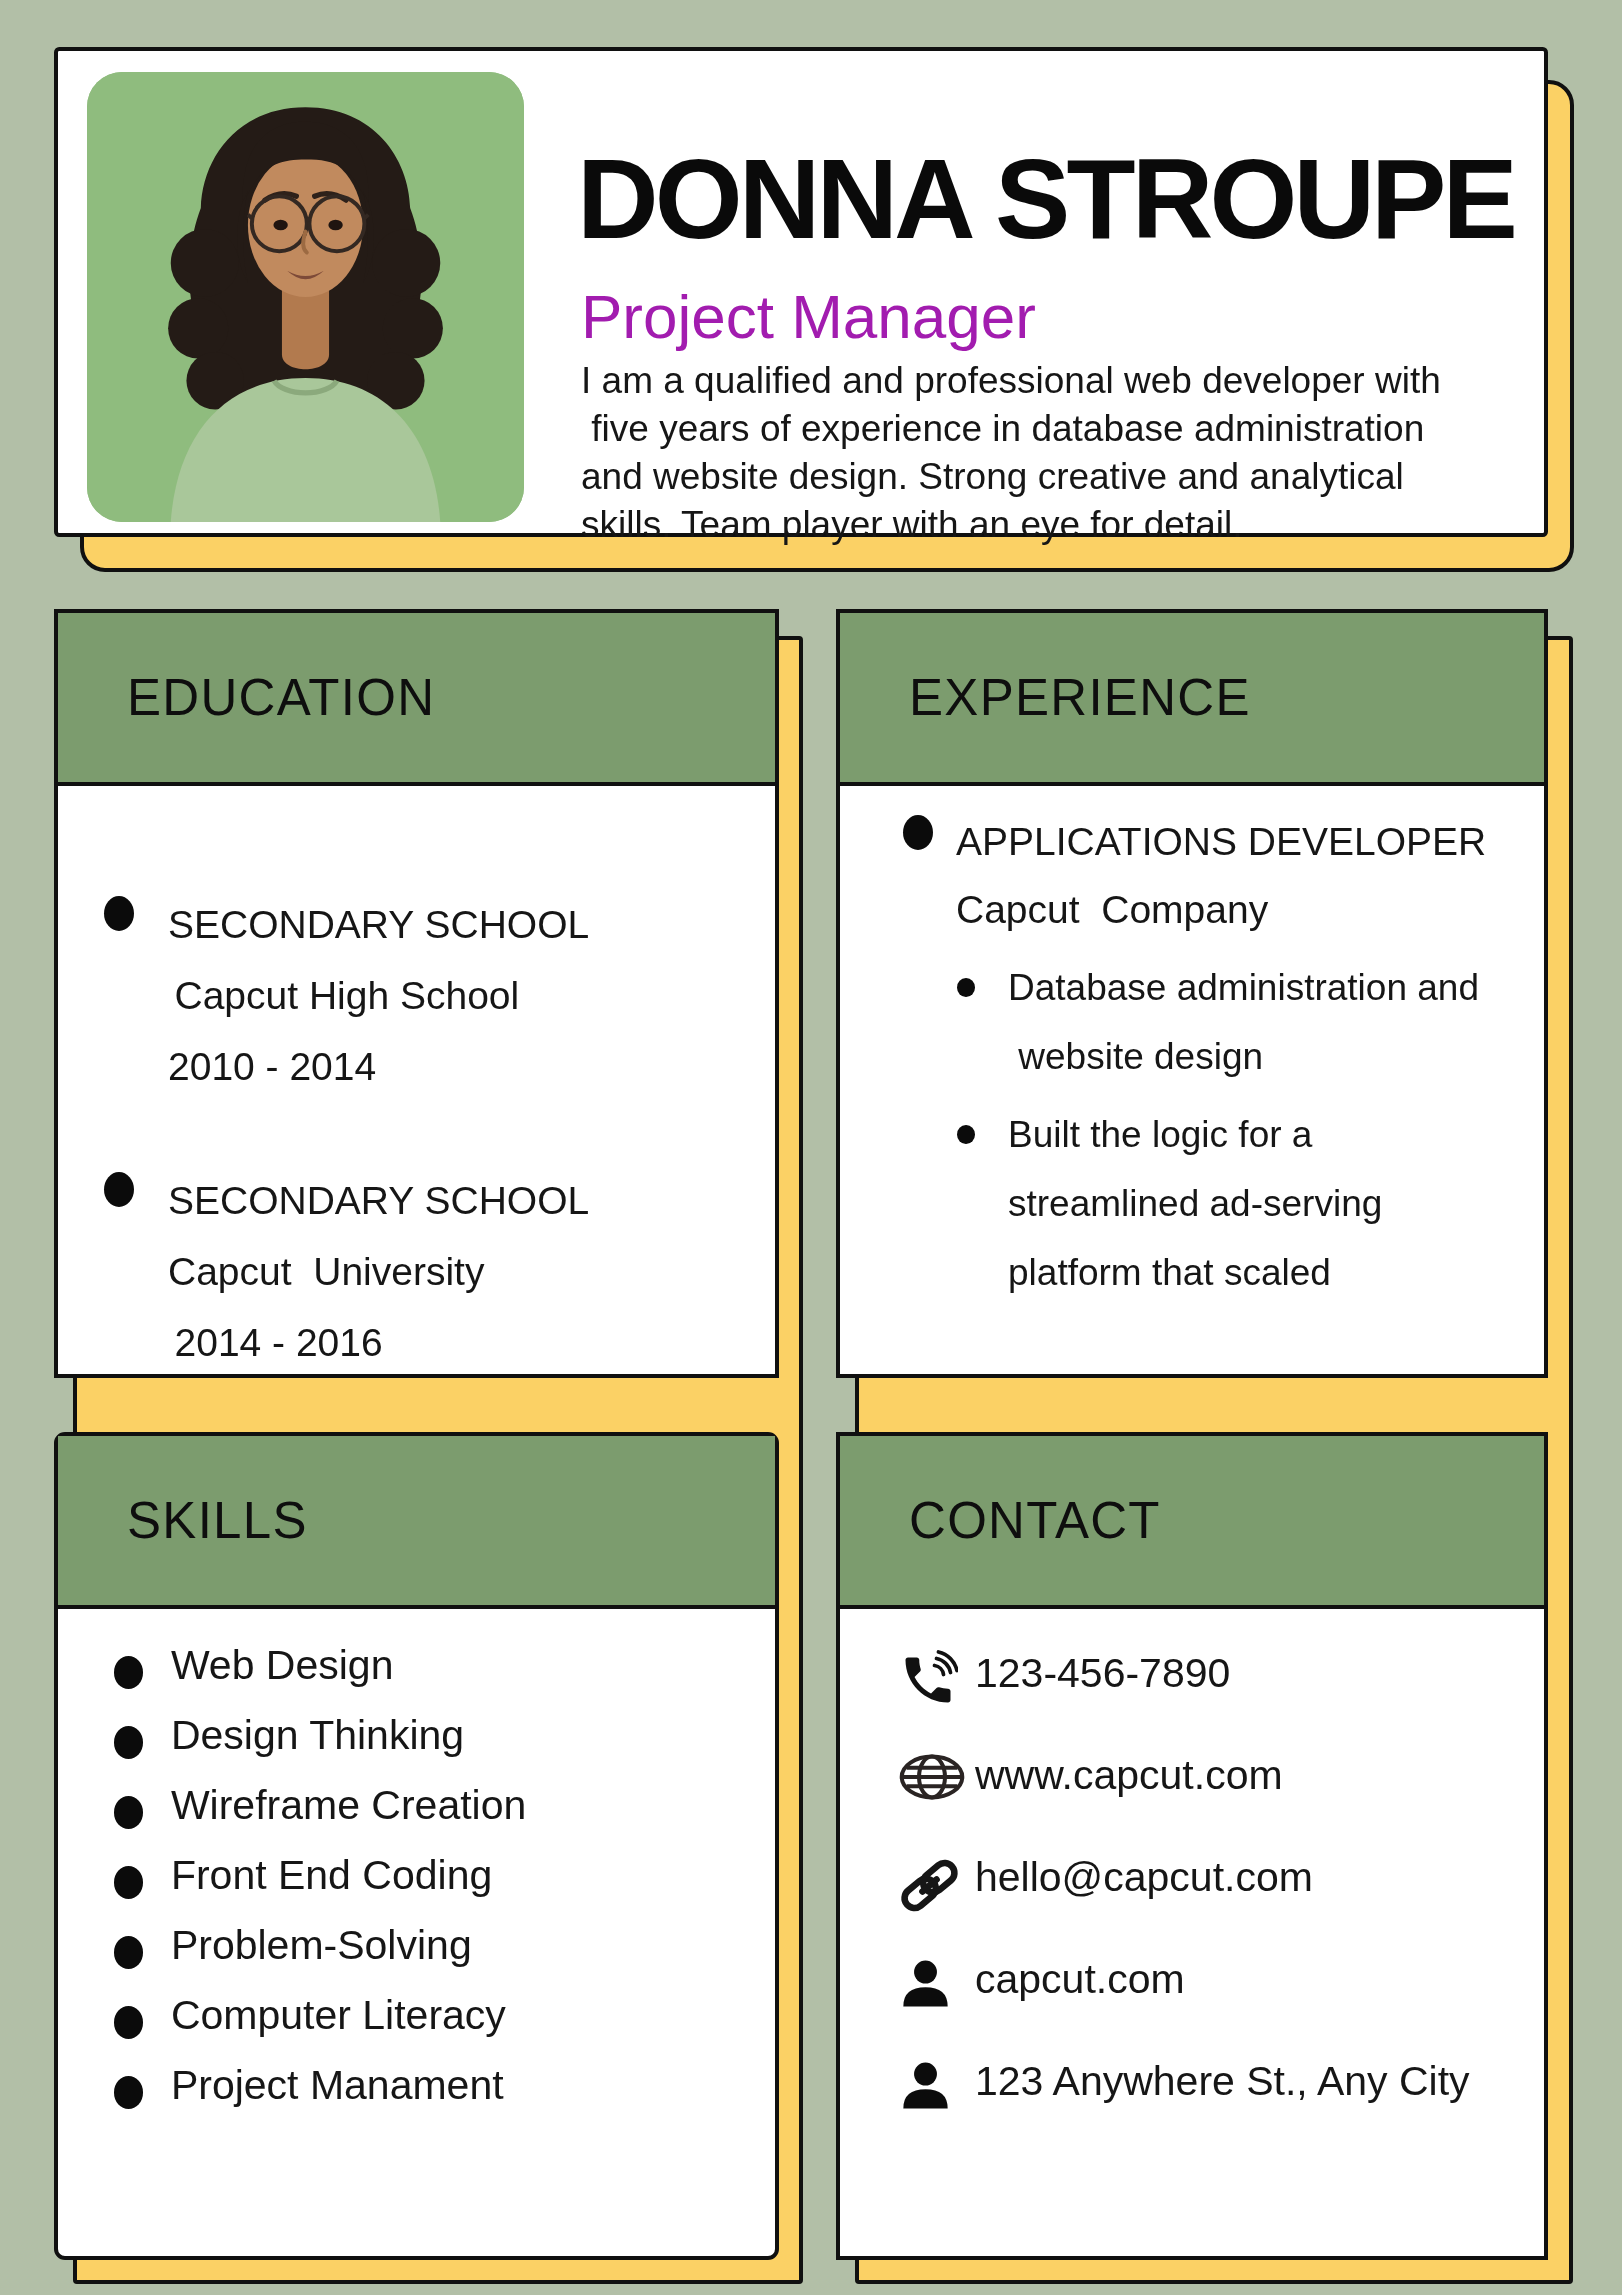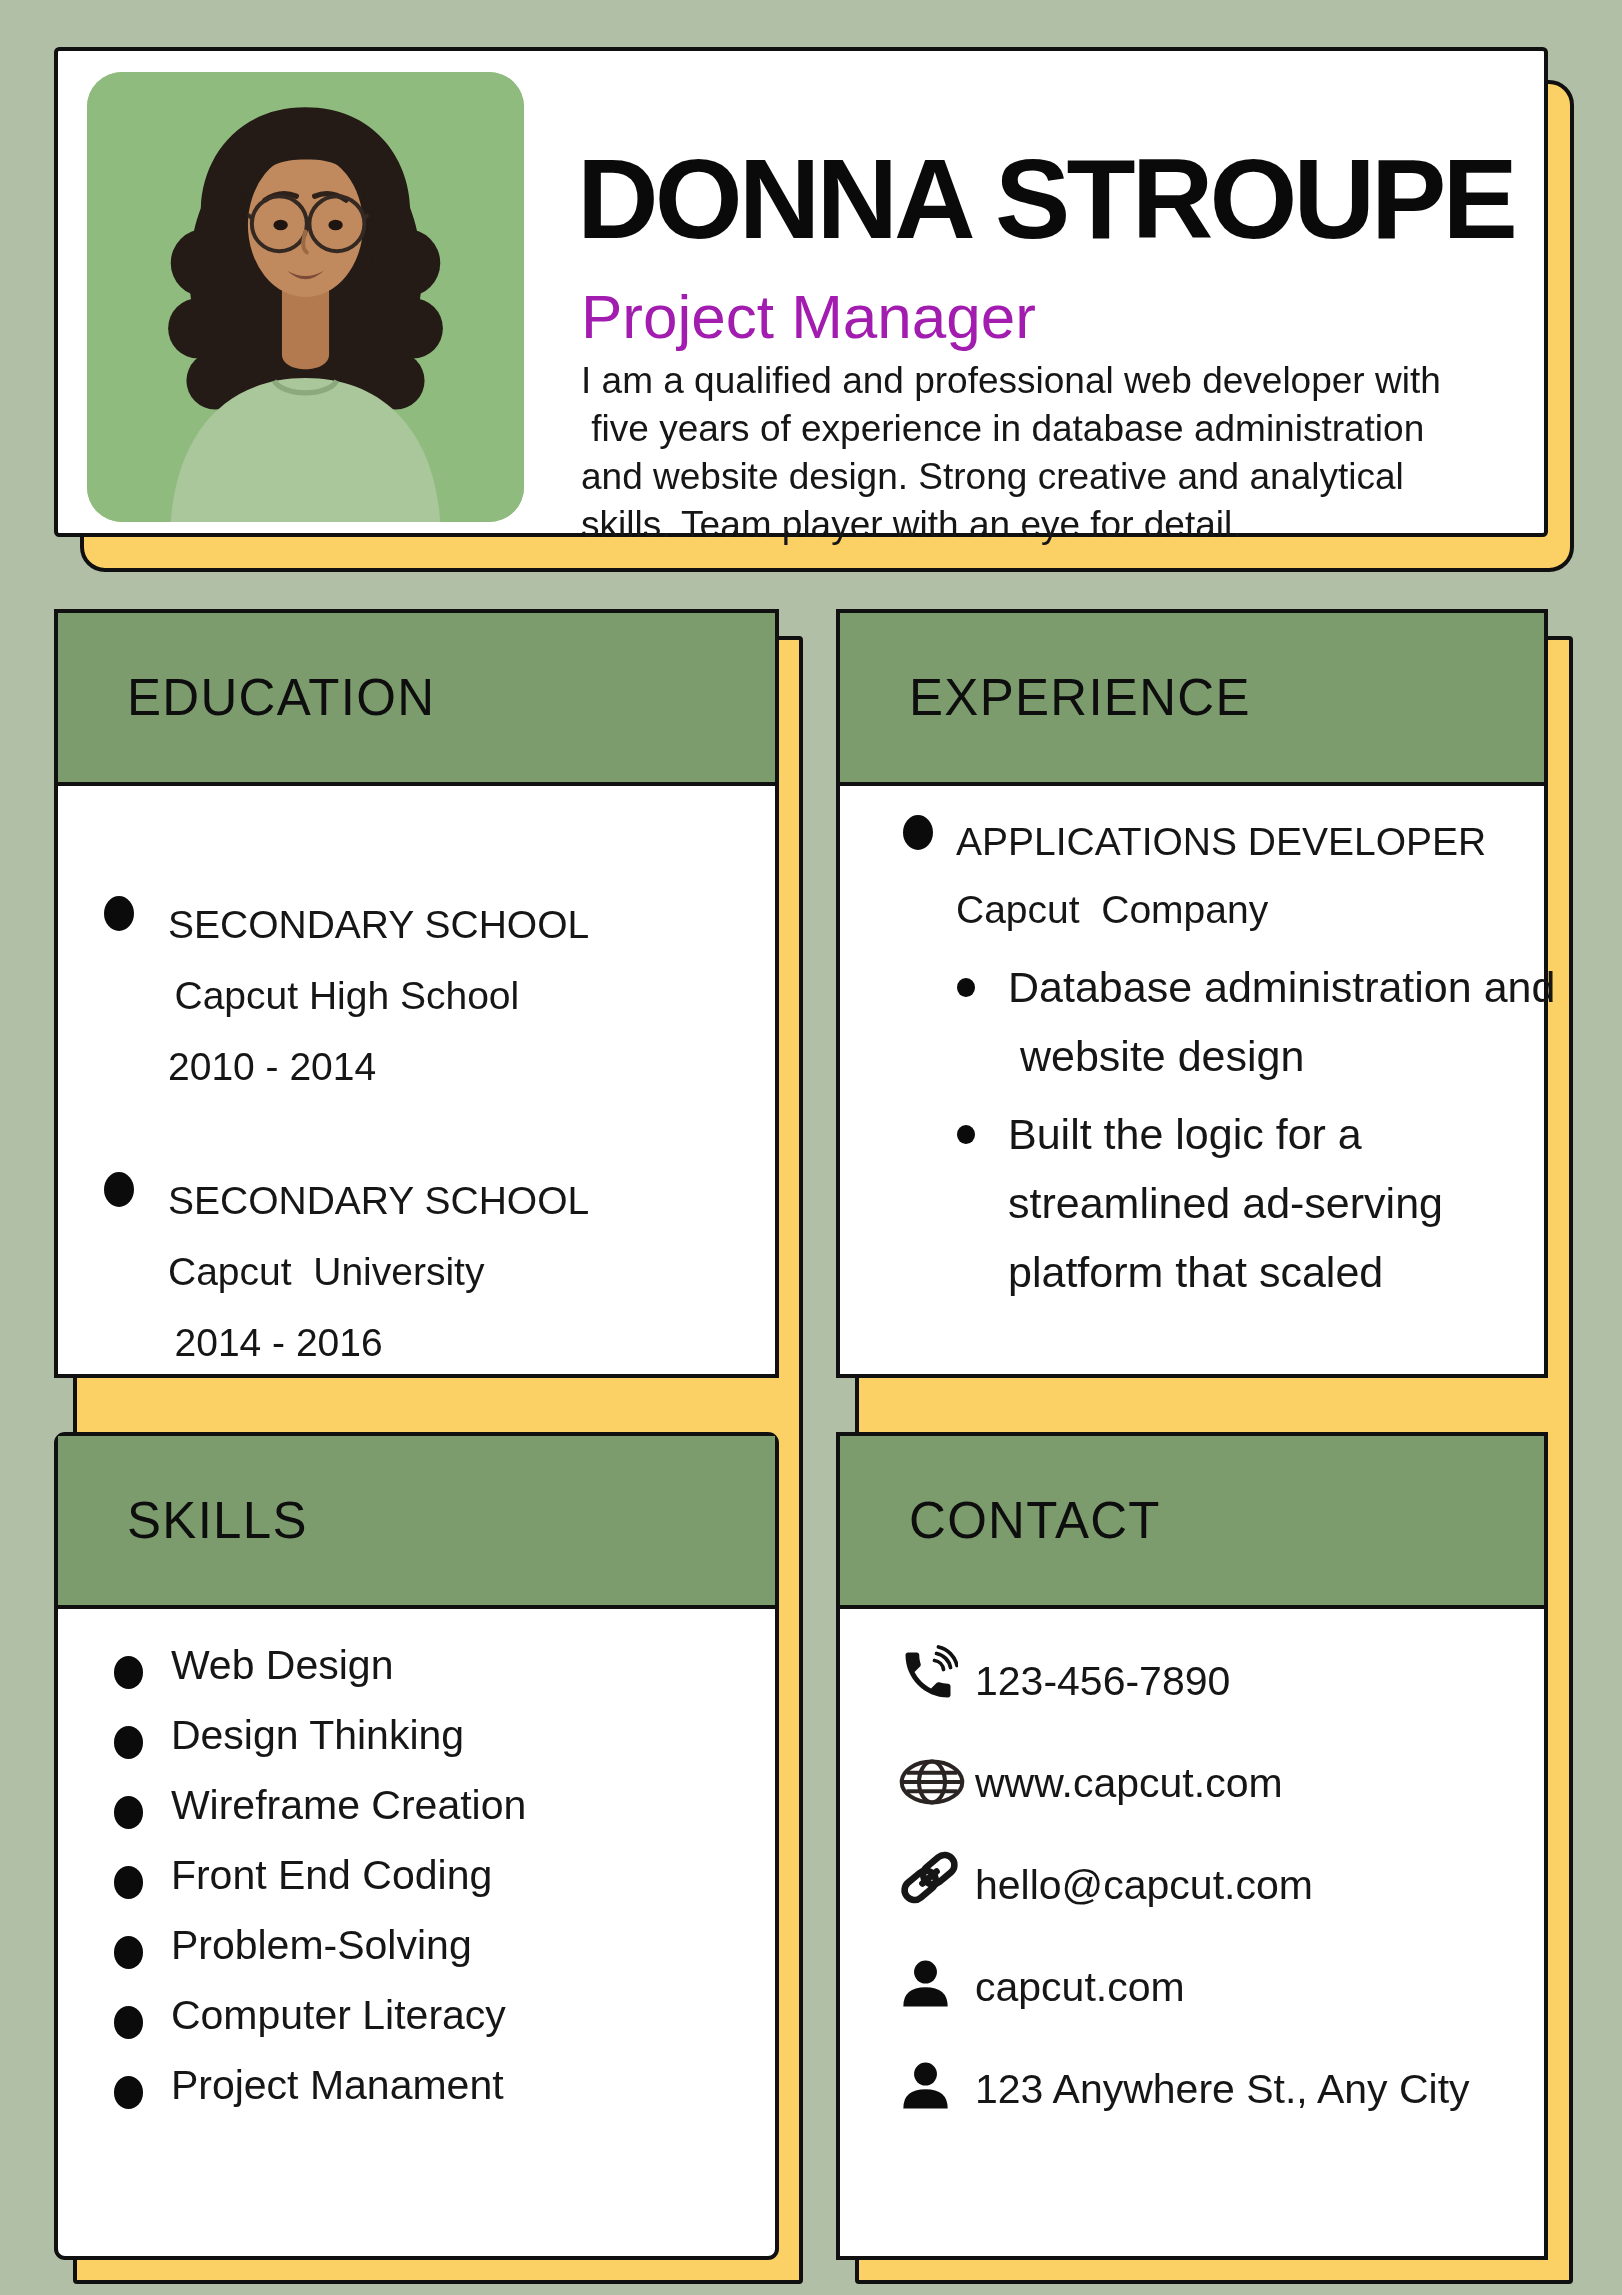--- a/index.html
+++ b/index.html
@@ -62,31 +62,31 @@
 
   .exp-body{padding:22px 19.6px 0 0;}
   .exp-item{position:relative;padding-left:116px;}
   .exp-item .dot-big{left:63px;}
   .exp-line{font-size:39px;line-height:68px;white-space:pre;}
   .sub-item{position:relative;padding-left:52px;margin-top:9.2px;}
   .dot-small{
     position:absolute;left:1.3px;top:25px;width:17.7px;height:19px;
     background:#0b0b0b;border-radius:50%;
   }
-  .sub-line{font-size:43px;line-height:69px;white-space:pre;}
+  .sub-line{font-size:37px;line-height:69px;white-space:pre;}
 
   
   .skills-body{padding:38px 19.6px 0 56px;}
   .skill-row{display:flex;align-items:flex-end;margin-bottom:28px;height:42px;}
   .dot-skill{width:29.4px;height:33px;background:#0b0b0b;border-radius:50%;flex:none;}
   .skill-label{font-size:41px;padding-left:27.5px;white-space:pre;}
 
   
   .contact-body{padding:41px 13px 0 58px;}
-  .contact-row{display:flex;align-items:flex-end;margin-bottom:47px;height:55px;}
+  .contact-row{display:flex;align-items:flex-start;margin-bottom:47px;height:55px;}
   .cicon{width:77px;flex:none;display:flex;align-items:center;}
   .cicon svg{display:block;}
   .contact-value{font-size:41px;white-space:pre;}
 </style>
 </head>
 <body>
 
 <div class="shadow hdr-shadow"></div>
 <div class="card hdr-card">
   <div class="photo">

